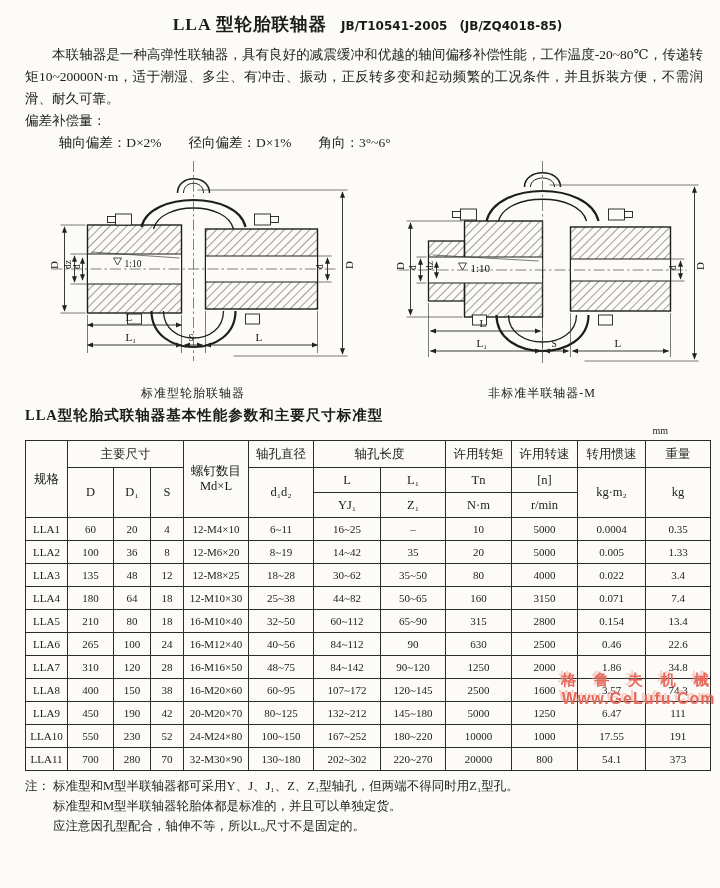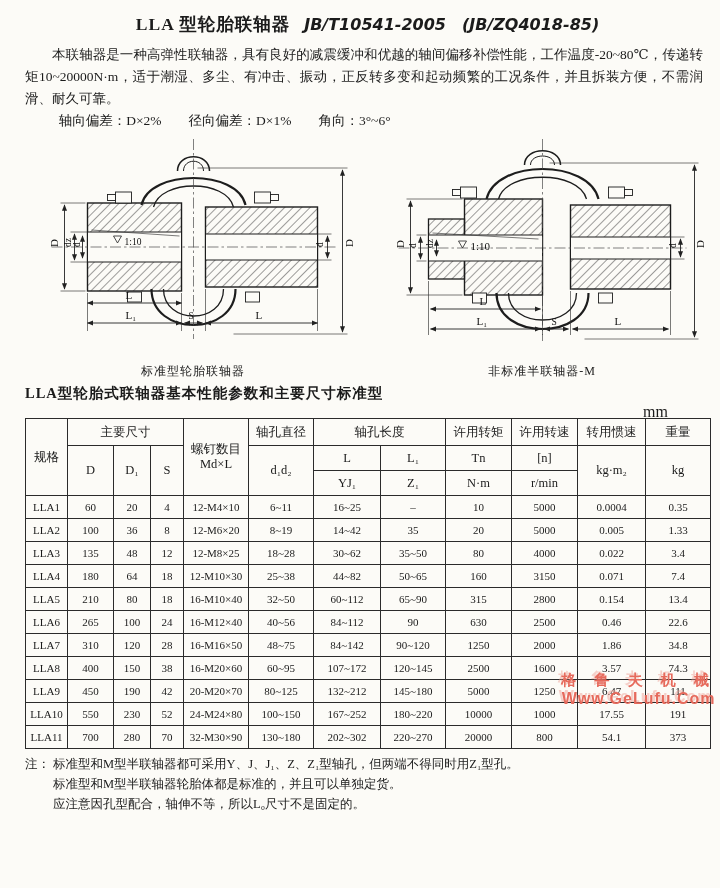--- a/index.html
+++ b/index.html
@@ -3,40 +3,40 @@
 <meta charset="utf-8">
 <style>
   html,body{margin:0;padding:0;}
   body{width:720px;height:888px;overflow:hidden;background:#fcfbf7;}
   .page{position:relative;width:720px;height:708px;box-sizing:border-box;
         padding:0 10px 0 25px;background:#fcfbf7;color:#1b1b1b;
         font-family:"Liberation Serif","DejaVu Serif",serif;}
   
   .title-row{display:flex;justify-content:center;align-items:baseline;gap:14px;padding-top:12px;}
   .doc-title{font-size:17.5px;font-weight:bold;letter-spacing:1px;}
-  .doc-std{font-size:16px;font-weight:bold;font-family:"DejaVu Sans","Liberation Sans",sans-serif;font-style:italic;}
+  .doc-std{font-size:12px;font-weight:bold;font-family:"DejaVu Sans","Liberation Sans",sans-serif;}
   
   .intro{margin-top:8px;font-size:13.5px;line-height:22px;text-align:justify;width:678px;}
   .intro p{margin:0;text-indent:2em;}
   .no-indent{text-indent:0 !important;}
   .offset-line{text-indent:2.5em !important;}
   
   .diagrams{display:flex;justify-content:space-between;margin-top:3px;width:685px;}
   .diag-box{width:336px;text-align:center;}
   .diag-caption{font-size:12px;margin-top:-2px;letter-spacing:1px;}
   svg.diag{display:block;}
   svg .cl{stroke:#4a4a4a;stroke-width:0.7;stroke-dasharray:11 3 2.5 3;fill:none;}
   svg .outline{stroke:#1d1d1d;fill:none;}
   svg .dim{stroke:#222;stroke-width:0.9;fill:none;}
   svg .ext{stroke:#333;stroke-width:0.65;fill:none;}
   svg text{font-family:"Liberation Serif","DejaVu Serif",serif;font-size:11px;fill:#111;}
   svg text.small{font-size:9.5px;}
   
   .table-title{margin-top:4px;font-size:14.5px;font-weight:bold;letter-spacing:1px;width:685px;}
-  .unit-row{width:685px;text-align:right;padding-right:42px;box-sizing:border-box;font-size:16px;height:15px;}
+  .unit-row{width:685px;text-align:right;padding-right:42px;box-sizing:border-box;font-size:10px;height:15px;}
   table.spec{border-collapse:collapse;table-layout:fixed;width:685px;border:1.5px solid #222;}
   table.spec th,table.spec td{border:1px solid #2b2b2b;text-align:center;vertical-align:middle;
      padding:0;overflow:hidden;white-space:nowrap;}
   table.spec thead th{font-weight:normal;font-size:12.5px;height:24px;}
   table.spec thead tr:first-child th{height:26px;}
   table.spec tbody td{font-size:11px;height:22px;}
   .two-line div{line-height:15px;}
   
   .notes{margin-top:5px;font-size:12.5px;line-height:20px;display:flex;width:685px;}
   .note-label{width:28px;flex:none;}
@@ -53,20 +53,21 @@
 
 <div class="page">
 
   <div class="title-row">
     <span class="doc-title">LLA 型轮胎联轴器</span>
     <span class="doc-std">JB/T10541-2005　(JB/ZQ4018-85)</span>
   </div>
 
   <div class="intro">
     <p>本联轴器是一种高弹性联轴器，具有良好的减震缓冲和优越的轴间偏移补偿性能，工作温度-20~80℃，传递转矩10~20000N·m，适于潮湿、多尘、有冲击、振动，正反转多变和起动频繁的工况条件，并且拆装方便，不需润滑、耐久可靠。</p>
+    <p class="no-indent">偏差补偿量：</p>
     <p class="offset-line">轴向偏差：D×2%　　径向偏差：D×1%　　角向：3°~6°</p>
   </div>
 
   <div class="diagrams">
 
     <div class="diag-box">
       <svg class="diag" width="336" height="230" viewBox="0 0 335 230">
         <defs>
           <pattern id="hatchA" width="6" height="6" patternUnits="userSpaceOnUse" patternTransform="rotate(45)">
             <line x1="0" y1="0" x2="0" y2="6" stroke="#4a4a4a" stroke-width="1.1"></line>

